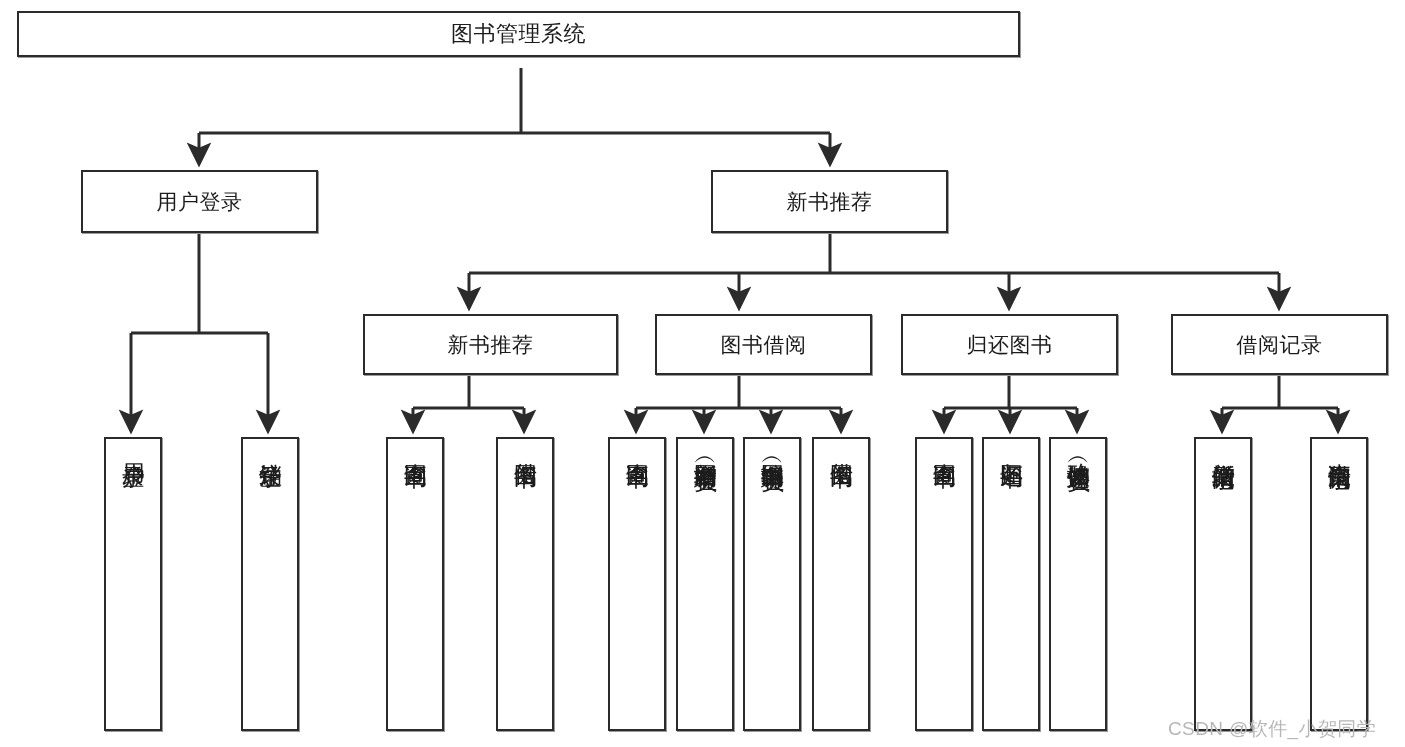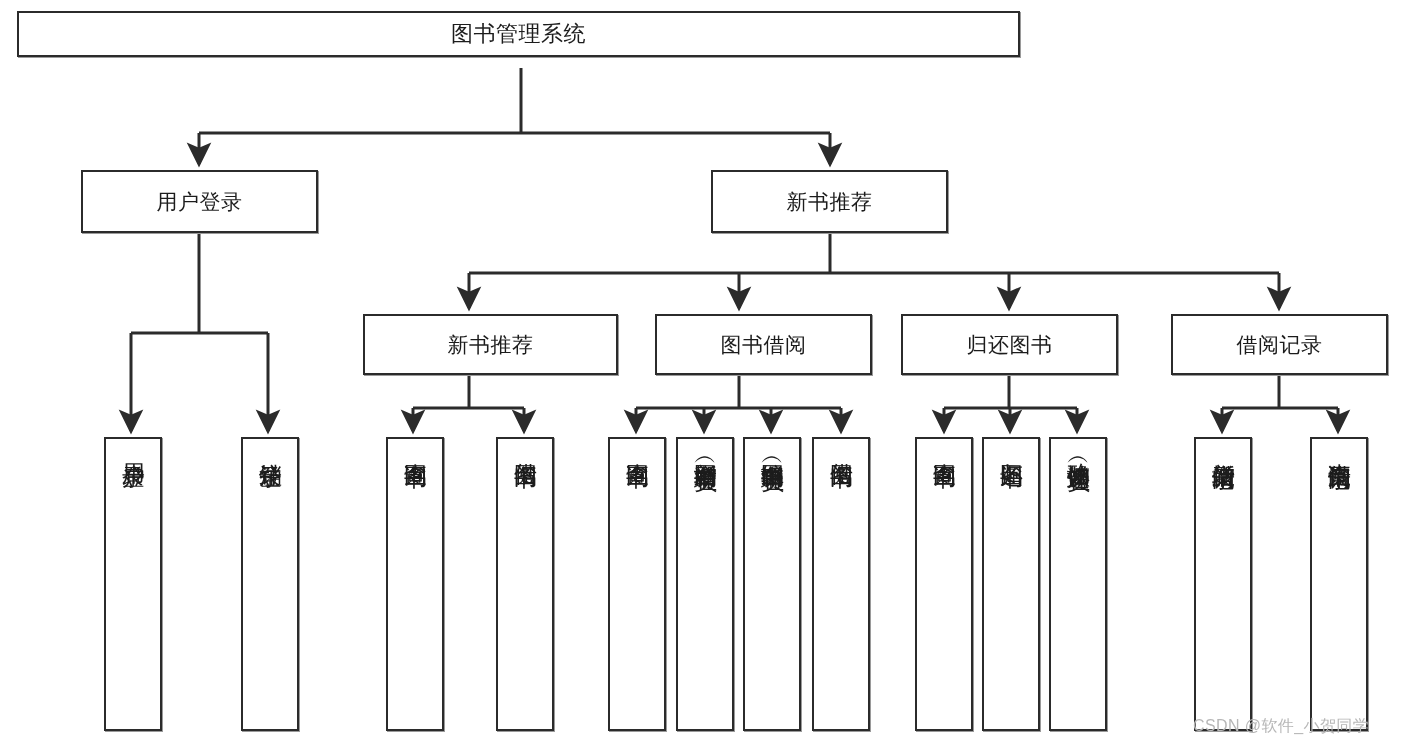--- a/index.html
+++ b/index.html
@@ -61,23 +61,23 @@
   .node.vert .node-label {
     writing-mode: vertical-rl;
     text-orientation: upright;
     font-size: 23px;
     line-height: 1.04;
     letter-spacing: 1px;
     white-space: normal;
   }
   .watermark {
     position: absolute;
-    left: 1193px;
+    left: 1168px;
     top: 716px;
-    font-size: 16px;
+    font-size: 19px;
     color: #b7b7b7;
     letter-spacing: 0.4px;
     z-index: 5;
     white-space: nowrap;
     user-select: none;
   }
 </style>
 </head>
 <body>
 

